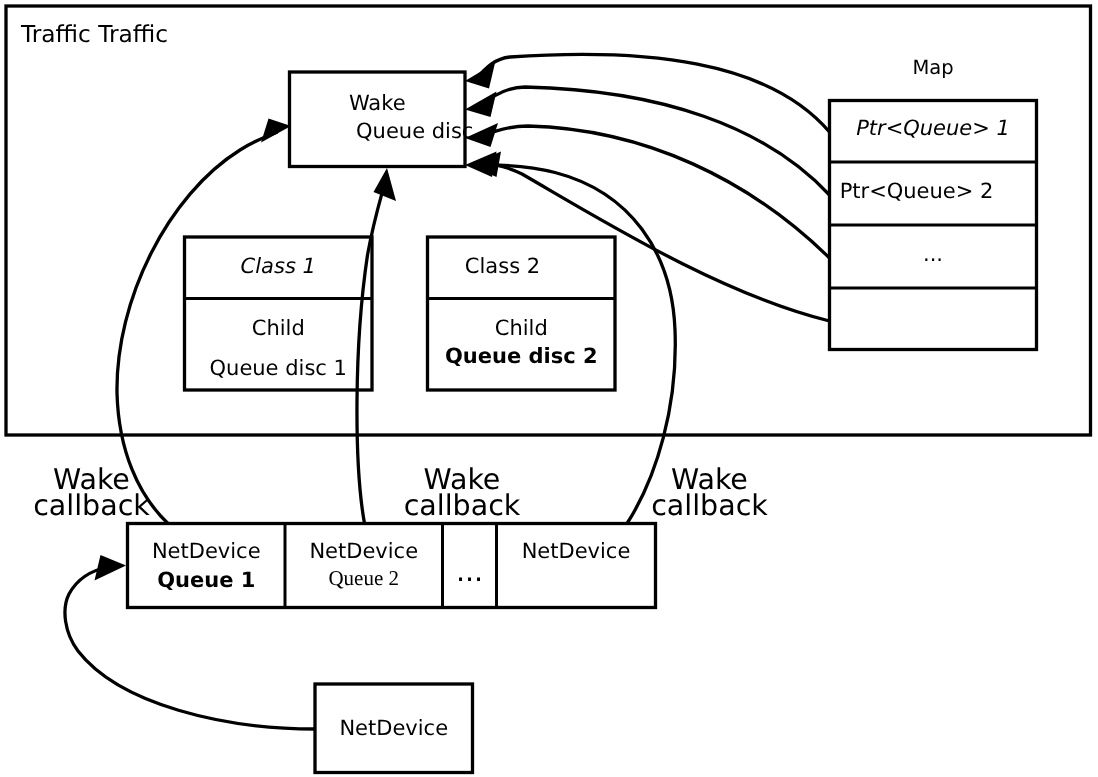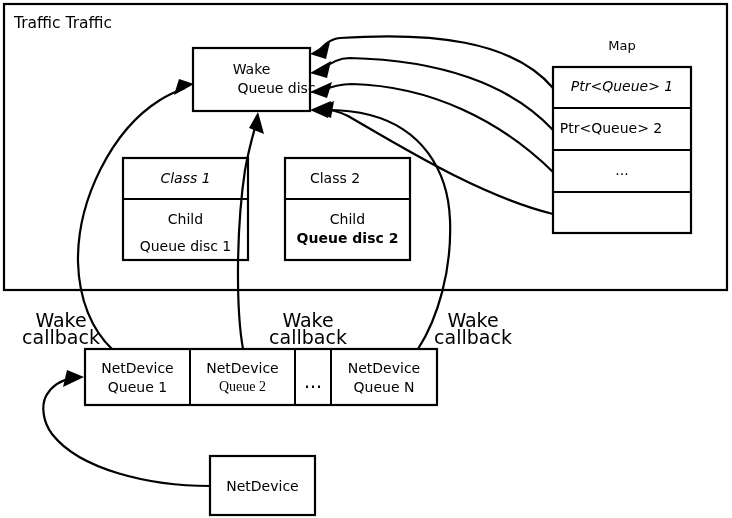--- a/index.html
+++ b/index.html
@@ -117,25 +117,24 @@
   <div class="lbl t13" style="left:18px; top:309px; width:86px;">Wake</div>
   <div class="lbl t13" style="left:18px; top:326px; width:86px;">callback</div>
 
   <div class="lbl t13" style="left:265px; top:309px; width:86px;">Wake</div>
   <div class="lbl t13" style="left:265px; top:326px; width:86px;">callback</div>
 
   <div class="lbl t13" style="left:430px; top:309px; width:86px;">Wake</div>
   <div class="lbl t13" style="left:430px; top:326px; width:86px;">callback</div>
 
   <div class="lbl t14" style="left:85px; top:360px; width:105px;">NetDevice</div>
-  <div class="lbl t14" style="left:85px; top:379px; width:105px;">Queue 1</div>
+  <div class="lbl t14" style="left:85px; top:379px; width:105px;font-weight:bold;">Queue 1</div>
 
   <div class="lbl t14" style="left:190px; top:360px; width:105px;">NetDevice</div>
   <div class="lbl t14" style="left:190px; top:379px; width:105px;font-family:Liberation Serif, serif;">Queue 2</div>
 
   <div class="lbl t13" style="left:295px; top:370px; width:36px;">...</div>
 
   <div class="lbl t14" style="left:331px; top:360px; width:106px;">NetDevice</div>
-  <div class="lbl t14" style="left:331px; top:379px; width:106px;">Queue N</div>
 
   <div class="lbl t14" style="left:210px; top:478px; width:105px;">NetDevice</div>
 
 </div>
 
 </body></html>

